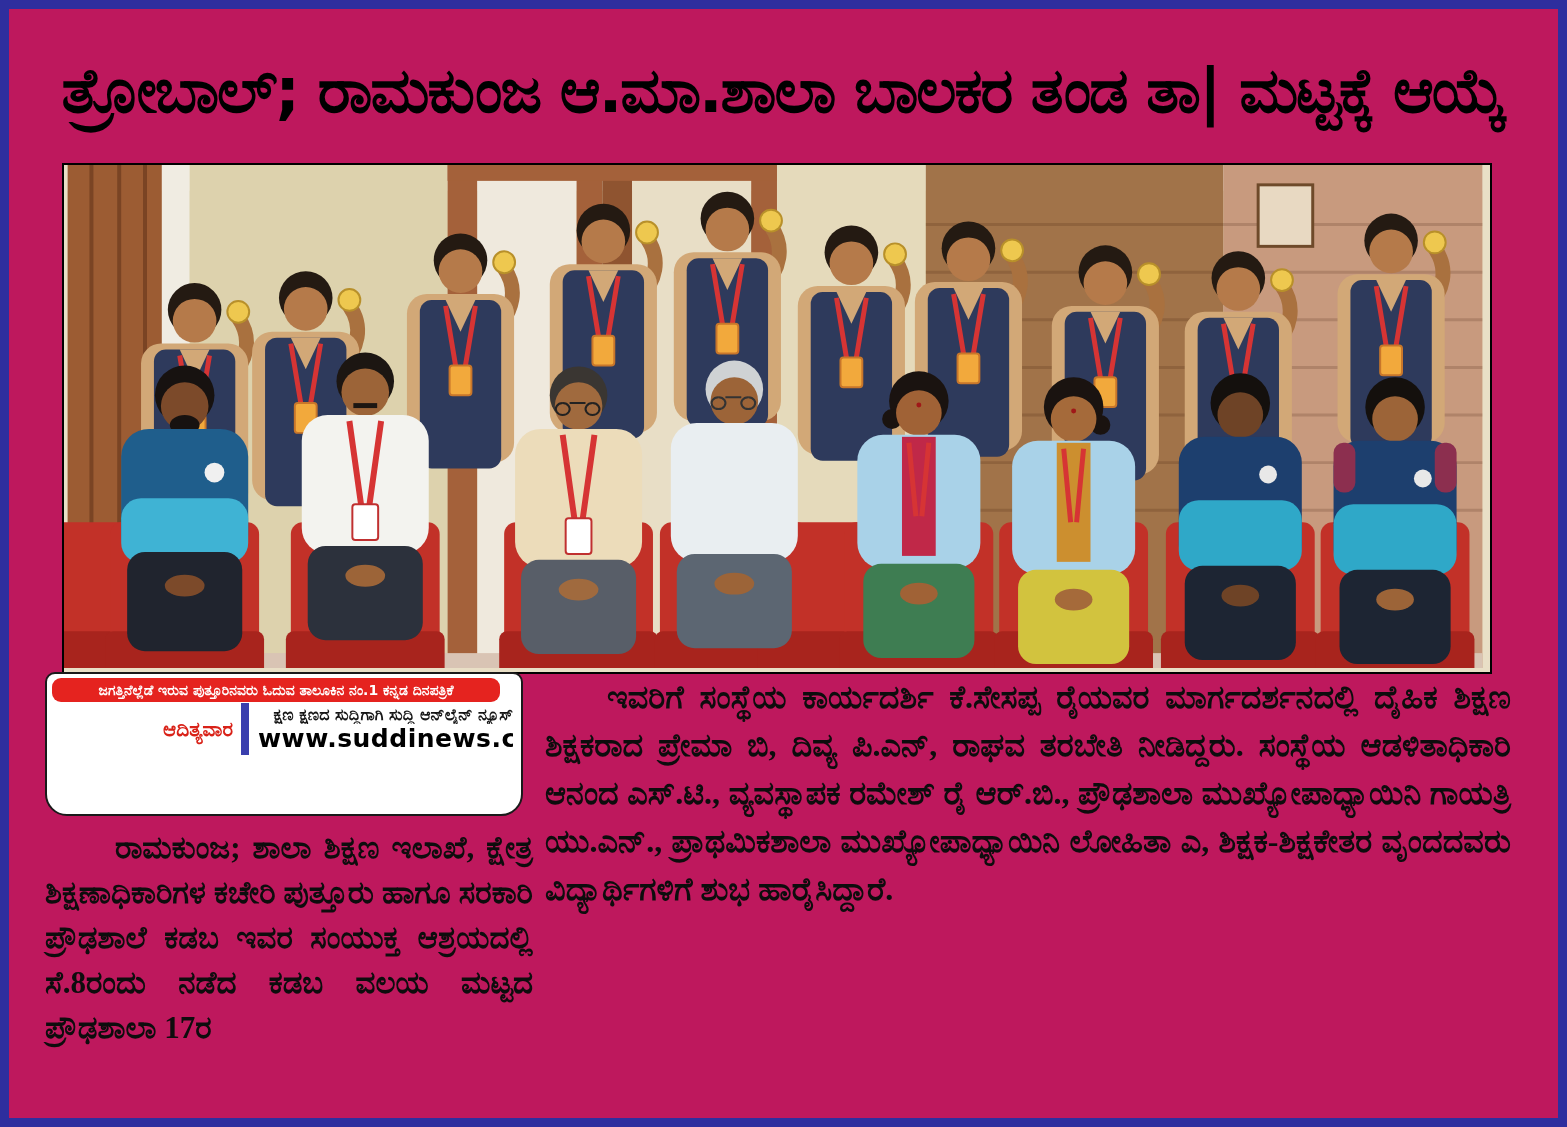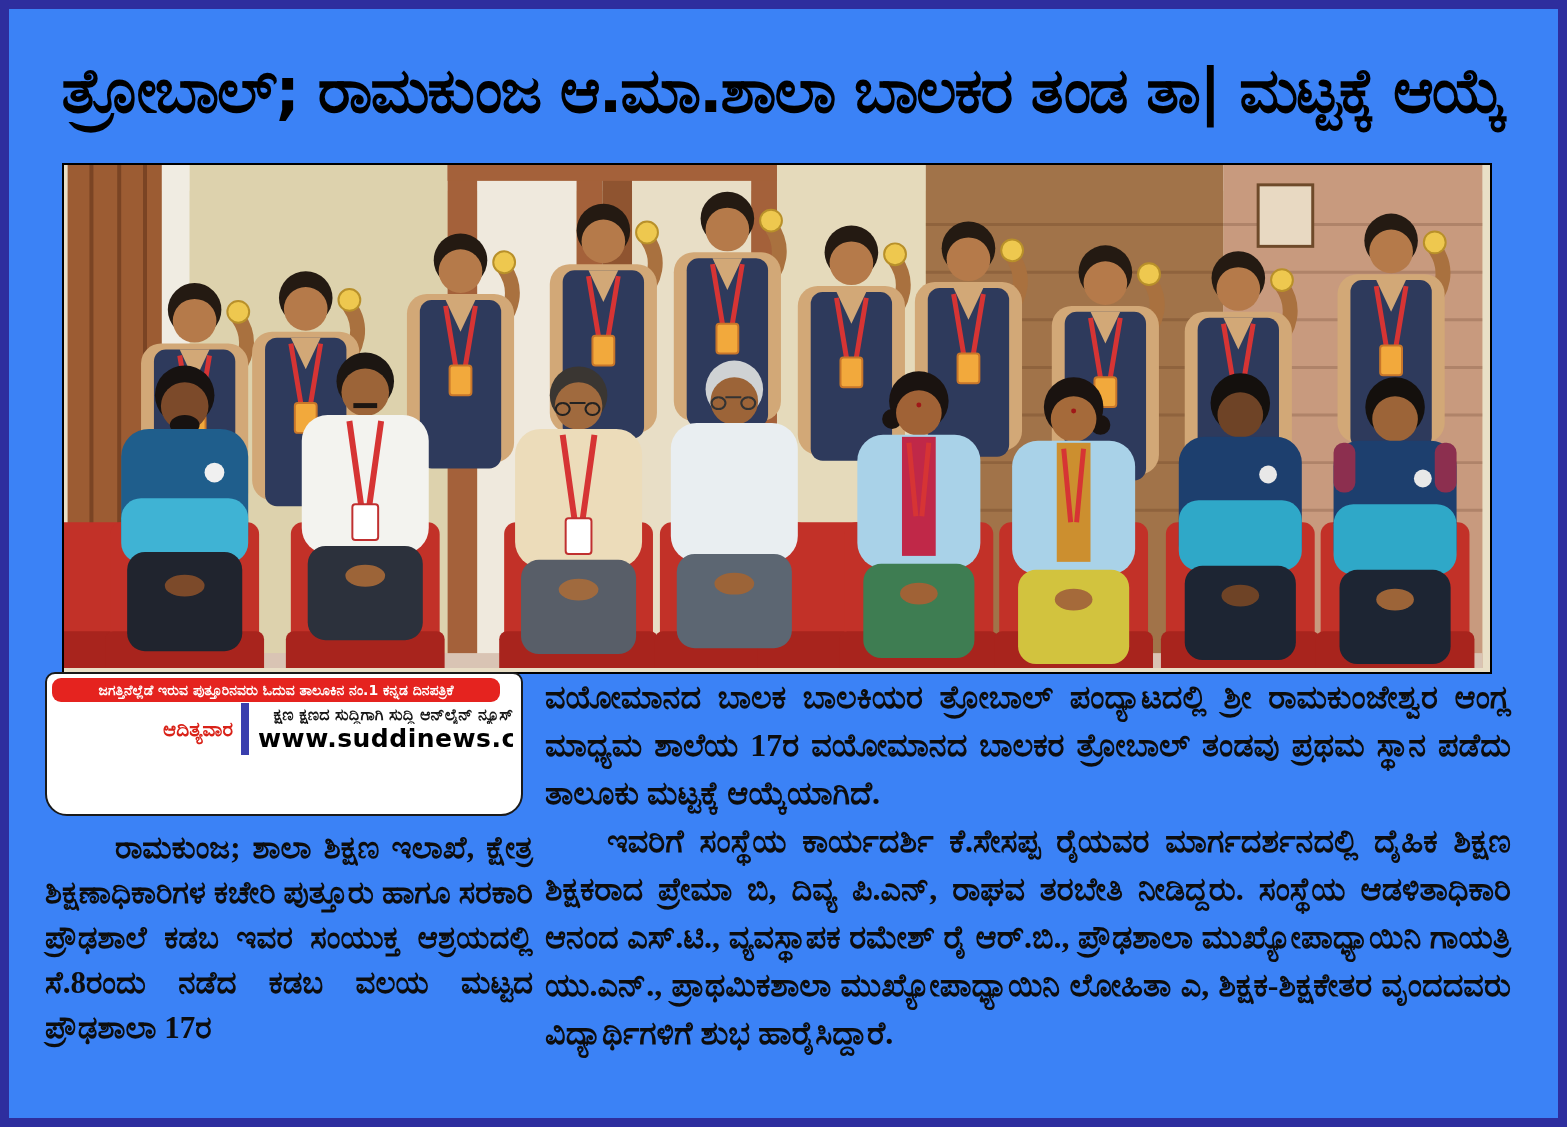--- a/index.html
+++ b/index.html
@@ -1,21 +1,21 @@
 <!DOCTYPE html>
 <html><head>
 <meta charset="utf-8">
 <title>Newspaper clipping</title>
 <style>
   html,body{margin:0;padding:0;background:#ffffff;}
   .page{
     position:relative;
     width:1567px;height:1127px;
     box-sizing:border-box;
-    background:#3b82f6;
+    background:#be185d;
     border:9px solid #2e2e9e;
     overflow:hidden;
     font-family:"Liberation Serif", serif;
   }
   .headline{
     position:absolute;left:26px;top:22px;width:1496px;height:128px;
     text-align:center;
     font-family:"DejaVu Sans", sans-serif;
     font-weight:700;
     font-size:62px;
@@ -300,17 +300,16 @@
       <div class="tag-block">
         <div class="masthead-tagline">ಕ್ಷಣ ಕ್ಷಣದ ಸುದ್ದಿಗಾಗಿ ಸುದ್ದಿ ಆನ್‌ಲೈನ್ ನ್ಯೂಸ್</div>
         <div class="masthead-url">www.suddinews.com/puttur</div>
       </div>
     </div>
   </div>
 
   <div class="left-paragraph">ರಾಮಕುಂಜ; ಶಾಲಾ ಶಿಕ್ಷಣ ಇಲಾಖೆ, ಕ್ಷೇತ್ರ ಶಿಕ್ಷಣಾಧಿಕಾರಿಗಳ ಕಚೇರಿ ಪುತ್ತೂರು ಹಾಗೂ ಸರಕಾರಿ ಪ್ರೌಢಶಾಲೆ ಕಡಬ ಇವರ ಸಂಯುಕ್ತ ಆಶ್ರಯದಲ್ಲಿ ಸೆ.8ರಂದು ನಡೆದ ಕಡಬ ವಲಯ ಮಟ್ಟದ ಪ್ರೌಢಶಾಲಾ 17ರ</div>
 
   <div class="right-column">
-    <p>ವಯೋಮಾನದ ಬಾಲಕ ಬಾಲಕಿಯರ ತ್ರೋಬಾಲ್ ಪಂದ್ಯಾಟದಲ್ಲಿ ಶ್ರೀ ರಾಮಕುಂಜೇಶ್ವರ ಆಂಗ್ಲ ಮಾಧ್ಯಮ ಶಾಲೆಯ 17ರ ವಯೋಮಾನದ ಬಾಲಕರ ತ್ರೋಬಾಲ್ ತಂಡವು ಪ್ರಥಮ ಸ್ಥಾನ ಪಡೆದು ತಾಲೂಕು ಮಟ್ಟಕ್ಕೆ ಆಯ್ಕೆಯಾಗಿದೆ.</p>
     <p class="indent">ಇವರಿಗೆ ಸಂಸ್ಥೆಯ ಕಾರ್ಯದರ್ಶಿ ಕೆ.ಸೇಸಪ್ಪ ರೈಯವರ ಮಾರ್ಗದರ್ಶನದಲ್ಲಿ ದೈಹಿಕ ಶಿಕ್ಷಣ ಶಿಕ್ಷಕರಾದ ಪ್ರೇಮಾ ಬಿ, ದಿವ್ಯ ಪಿ.ಎನ್, ರಾಘವ ತರಬೇತಿ ನೀಡಿದ್ದರು. ಸಂಸ್ಥೆಯ ಆಡಳಿತಾಧಿಕಾರಿ ಆನಂದ ಎಸ್.ಟಿ., ವ್ಯವಸ್ಥಾಪಕ ರಮೇಶ್ ರೈ ಆರ್.ಬಿ., ಪ್ರೌಢಶಾಲಾ ಮುಖ್ಯೋಪಾಧ್ಯಾಯಿನಿ ಗಾಯತ್ರಿ ಯು.ಎನ್., ಪ್ರಾಥಮಿಕಶಾಲಾ ಮುಖ್ಯೋಪಾಧ್ಯಾಯಿನಿ ಲೋಹಿತಾ ಎ, ಶಿಕ್ಷಕ-ಶಿಕ್ಷಕೇತರ ವೃಂದದವರು ವಿದ್ಯಾರ್ಥಿಗಳಿಗೆ ಶುಭ ಹಾರೈಸಿದ್ದಾರೆ.</p>
   </div>
 
 </div>
 
 </body></html>

